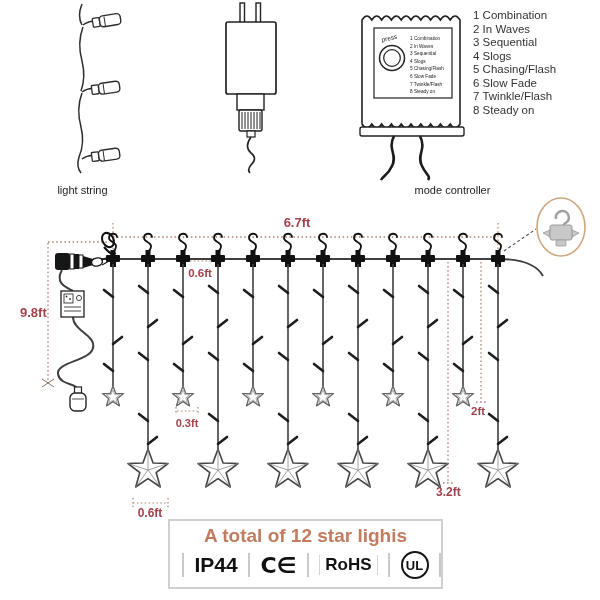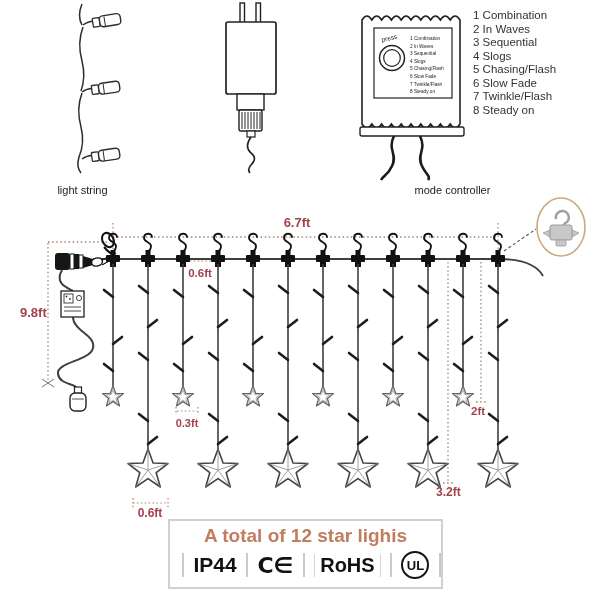--- a/index.html
+++ b/index.html
@@ -10,21 +10,21 @@
   .modes-list{position:absolute;left:473px;top:9px;font-size:11.5px;line-height:13.5px;color:#333;}
   .modes-list div{white-space:nowrap;}
   .mtext{fill:var(--c-mtext,#a2424c);font-family:"Liberation Sans",sans-serif;font-weight:bold;}
   .mline{stroke:var(--c-mline,#a8836d);fill:none;}
   .banner{position:absolute;left:168px;top:519px;width:271px;height:66px;border:2px solid #d0d0d0;background:#fff;}
   .banner-title{margin-top:4px;text-align:center;font-size:19px;font-weight:bold;color:var(--c-title,#c27c60);}
   .badges{display:flex;justify-content:space-between;align-items:center;gap:9px;margin-top:4px;margin-left:12px;}
   .sep{width:2px;height:24px;background:#c9c9c9;}
   .badge-ip44{font-size:21px;font-weight:bold;color:#111;}
   .badge-ce{font-size:22px;font-weight:600;color:#111;font-family:"DejaVu Sans",sans-serif;}
-  .badge-rohs{font-size:20px;font-weight:bold;color:#111;padding:0 5px;border-left:1.5px solid #d4d4d4;border-right:1.5px solid #d4d4d4;}
+  .badge-rohs{font-size:17px;font-weight:bold;color:#111;padding:0 5px;border-left:1.5px solid #d4d4d4;border-right:1.5px solid #d4d4d4;}
   .badge-ul{width:24px;height:24px;border:2px solid #141414;border-radius:50%;display:flex;align-items:center;justify-content:center;font-size:13px;font-weight:bold;color:#111;}
 </style>
 </head>
 <body>
 
 <div class="stage">
 
   <svg style="left:30px;top:0px" width="110" height="180" viewBox="0 0 110 180">
     <path d="M52 4 q-5 12 0 21 M53 27 q-6 16 -1 34 q4 16 -1 30 M52 93 q-6 16 -1 34 q4 16 -2 30 q-3 10 2 16" fill="none" stroke="#2c2c2c" stroke-width="1.5"></path>
     <g transform="translate(53,25) rotate(-9)">

